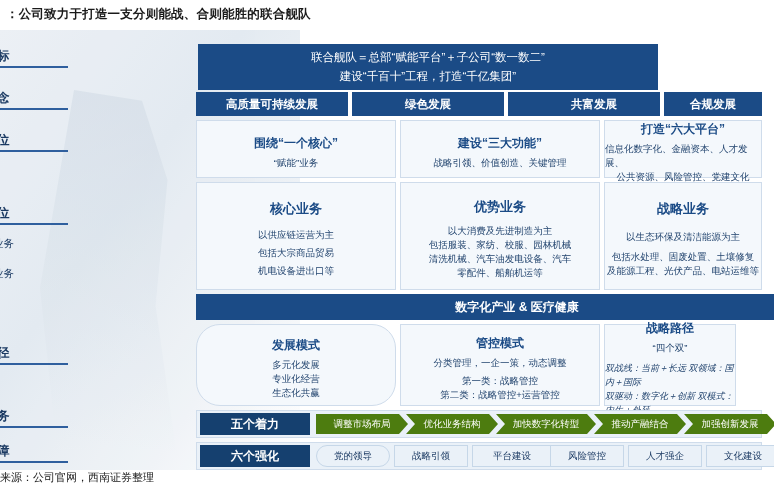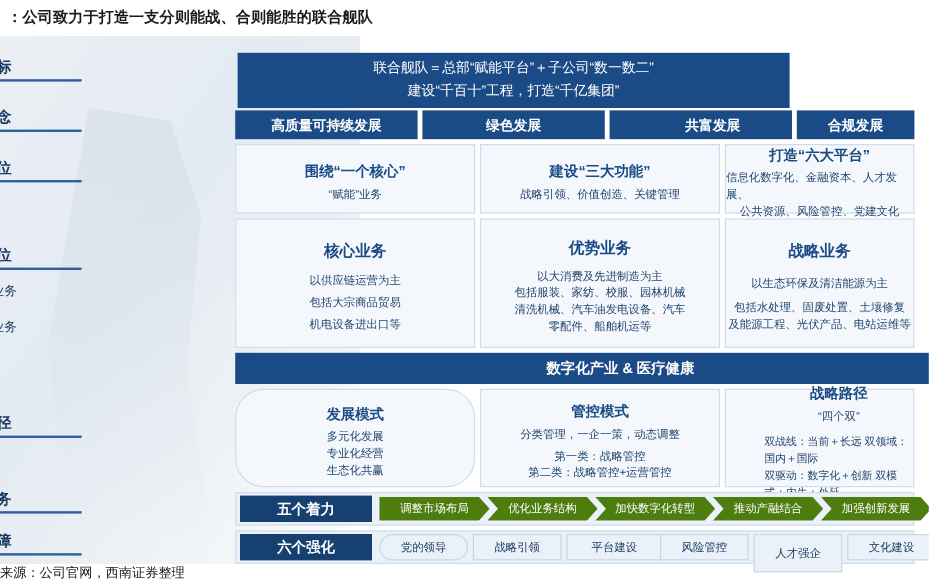--- a/index.html
+++ b/index.html
@@ -76,21 +76,21 @@
     box-sizing:border-box;
   }
   .wide-label{
     background:#1b4b86;color:#fff;font-size:12px;font-weight:bold;
     display:flex;align-items:center;justify-content:center;box-sizing:border-box;
   }
   .leftlabel{
     background:#15406f;color:#fff;font-size:12px;font-weight:bold;
     display:flex;align-items:center;justify-content:center;box-sizing:border-box;
   }
-  .two-col-note{font-size:9px;line-height:14px;color:#23456f;}
+  .two-col-note{font-size:9px;line-height:14px;color:#23456f;font-style:italic;}
 </style>
 </head>
 <body>
 
 <div class="bg-photo"></div>
 
 <div class="title">：公司致力于打造一支分则能战、合则能胜的联合舰队</div>
 <div class="source">来源：公司官网，西南证券整理</div>
 
 <div class="rail" style="top:48px;">
@@ -178,37 +178,37 @@
     <div class="ln">多元化发展</div>
     <div class="ln">专业化经营</div>
     <div class="ln">生态化共赢</div>
   </div>
   <div class="card" style="position:absolute;left:304px;top:294px;width:200px;height:82px;">
     <div class="hd">管控模式</div>
     <div class="ln">分类管理，一企一策，动态调整</div>
     <div class="ln" style="margin-top:4px;">第一类：战略管控</div>
     <div class="ln">第二类：战略管控+运营管控</div>
   </div>
-  <div class="card" style="position:absolute;left:508px;top:294px;width:158px;height:82px;padding-left:32px;">
+  <div class="card" style="position:absolute;left:508px;top:294px;width:132px;height:82px;">
     <div class="hd">战略路径</div>
     <div class="ln">“四个双”</div>
     <div class="two-col-note" style="margin-top:6px;">双战线：当前＋长远    双领域：国内＋国际</div>
     <div class="two-col-note">双驱动：数字化＋创新    双模式：内生＋外延</div>
   </div>
 
   <div class="lightrow" style="position:absolute;left:100px;top:380px;width:566px;height:28px;border:1px solid #cfdceb;box-sizing:border-box;"></div>
   <div class="leftlabel" style="position:absolute;left:104px;top:383px;width:110px;height:22px;">五个着力</div>
   <div class="chev first" style="position:absolute;left:220px;top:384px;width:92px;">调整市场布局</div>
   <div class="chev" style="position:absolute;left:310px;top:384px;width:92px;">优化业务结构</div>
   <div class="chev" style="position:absolute;left:400px;top:384px;width:100px;">加快数字化转型</div>
   <div class="chev" style="position:absolute;left:498px;top:384px;width:92px;font-family:Liberation Serif, serif;">推动产融结合</div>
   <div class="chev" style="position:absolute;left:588px;top:384px;width:92px;">加强创新发展</div>
 
   <div class="lightrow" style="position:absolute;left:100px;top:412px;width:566px;height:28px;border:1px solid #cfdceb;box-sizing:border-box;"></div>
   <div class="leftlabel" style="position:absolute;left:104px;top:415px;width:110px;height:22px;">六个强化</div>
   <div class="box-sm" style="position:absolute;left:220px;top:415px;width:74px;height:22px;border-radius:11px;">党的领导</div>
   <div class="box-sm" style="position:absolute;left:298px;top:415px;width:74px;height:22px;">战略引领</div>
   <div class="box-sm" style="position:absolute;left:376px;top:415px;width:80px;height:22px;">平台建设</div>
   <div class="box-sm" style="position:absolute;left:454px;top:415px;width:74px;height:22px;">风险管控</div>
-  <div class="box-sm" style="position:absolute;left:532px;top:415px;width:74px;height:32px;">人才强企</div>
+  <div class="box-sm" style="position:absolute;left:532px;top:415px;width:74px;height:22px;">人才强企</div>
   <div class="box-sm" style="position:absolute;left:610px;top:415px;width:74px;height:22px;">文化建设</div>
 
 </div>
 
 </body></html>

